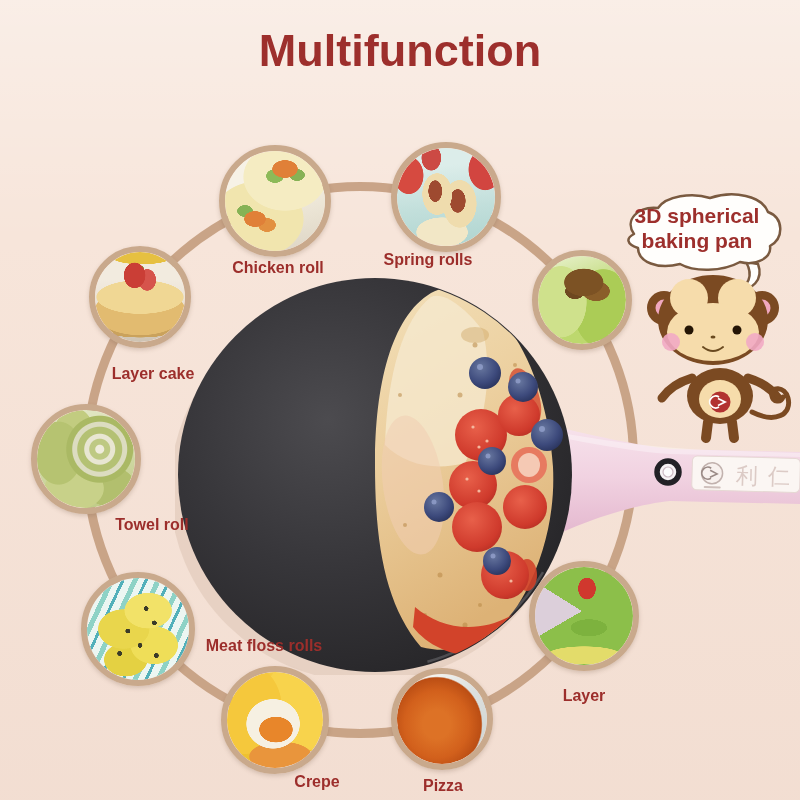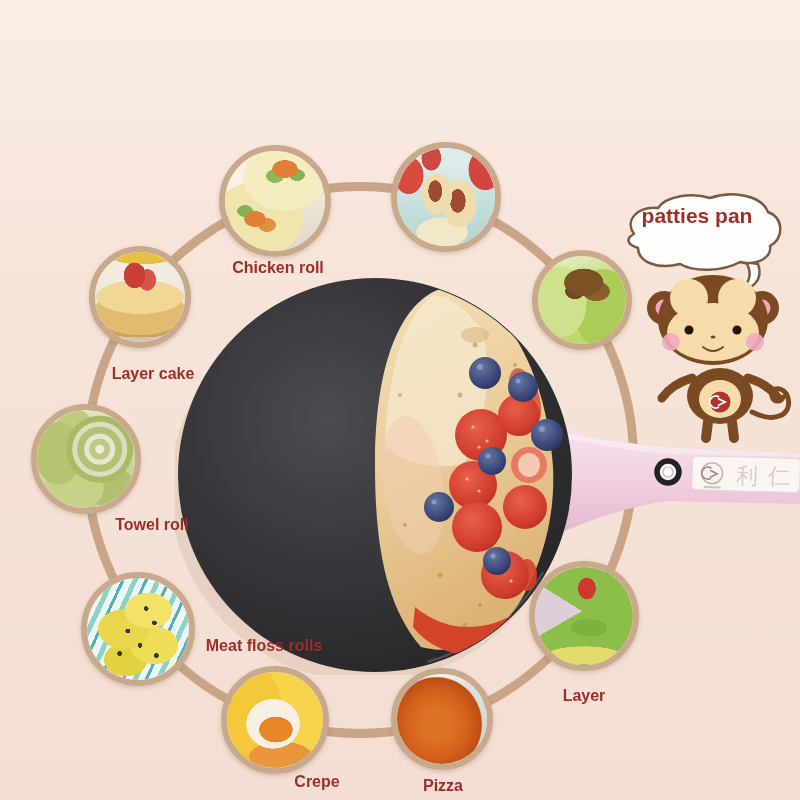--- a/index.html
+++ b/index.html
@@ -107,20 +107,21 @@
     radial-gradient(38px 9px at 50% 90%, #e3dc6a 96%, transparent),
     radial-gradient(30px 14px at 55% 62%, #7db23e 60%, transparent 61%),
     conic-gradient(from 240deg at 48% 45%, #dccfda 0 62deg, #8cbf4a 62deg 360deg);}
 </style>
 </head>
 <body>
 
 <div class="stage">
 
   <div class="title">
+    <div>Multifunction</div>
   </div>
 
   <div class="ring"></div>
 
   <svg class="handle-svg" viewBox="0 0 260 145">
     <defs>
       <linearGradient id="handleG" x1="0" y1="0" x2="0" y2="1">
         <stop offset="0" stop-color="#f7e3ec"></stop>
           <stop offset="0.45" stop-color="#f1d2e1"></stop>
           <stop offset="1" stop-color="#e2b4cc"></stop>
@@ -253,20 +254,21 @@
     <div class="photo f-crepe"></div>
     </div>
   <div class="food" style="left:391px;top:668px;width:102px;height:102px">
     <div class="photo f-pizza"></div>
     </div>
   <div class="food" style="left:529px;top:561px;width:110px;height:110px">
     <div class="photo f-cake"></div>
     </div>
 
   <div class="label" style="left:278px;top:259px">Chicken roll</div>
+  <div class="label" style="left:428px;top:251px">Spring rolls</div>
   <div class="label" style="left:153px;top:365px">Layer cake</div>
   <div class="label" style="left:152px;top:516px">Towel roll</div>
   <div class="label" style="left:264px;top:637px">Meat floss rolls</div>
   <div class="label" style="left:317px;top:773px">Crepe</div>
   <div class="label" style="left:443px;top:777px">Pizza</div>
   <div class="label" style="left:584px;top:687px">Layer</div>
 
   <svg class="mascot-svg" viewBox="0 0 200 260">
     <g>
       <path d="M146,76 C154,90 148,100 136,106 C152,104 164,94 158,78 Z" fill="#fffefc" stroke="#7a5a40" stroke-width="2.5" stroke-linejoin="round"></path>
@@ -294,16 +296,17 @@
       <path d="M103,161 Q113,169 123,161" stroke="#6a4a20" stroke-width="2" fill="none" stroke-linecap="round"></path>
       <ellipse cx="120" cy="210" rx="33" ry="28" fill="#7b4a22"></ellipse>
       <ellipse cx="120" cy="213" rx="21" ry="19" fill="#f6dcab"></ellipse>
       <g>
         <circle cx="120" cy="216" r="10.5" fill="#b23230"></circle>
         <path d="M119,211 a6,6 0 1,0 0,10 M118,212.5 l7,3.5 l-7,3.5" stroke="#ffffff" stroke-width="1.8" fill="none"></path>
       </g>
     </g>
   </svg>
   <div class="bubble-text">
-    <div>patties pan</div>
+    <div>3D spherical</div>
+    <div>baking pan</div>
   </div>
 
 </div>
 
 </body></html>

